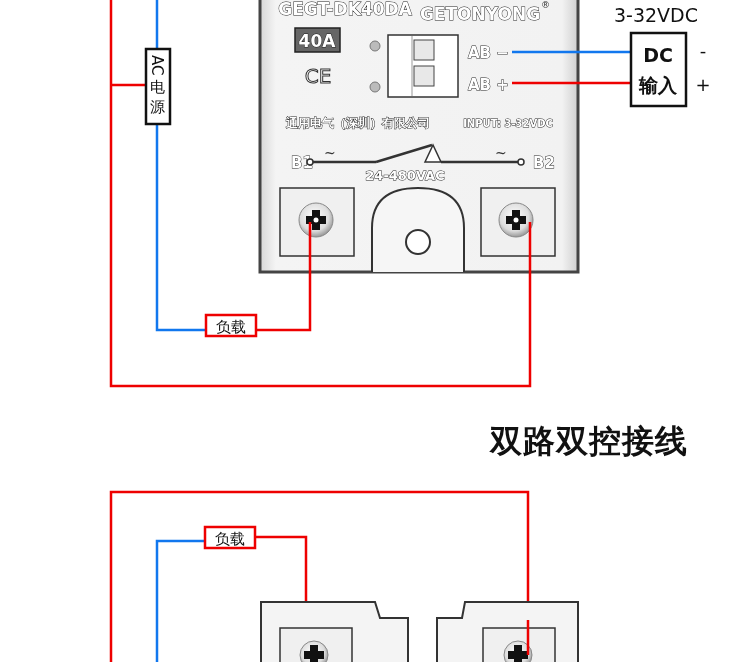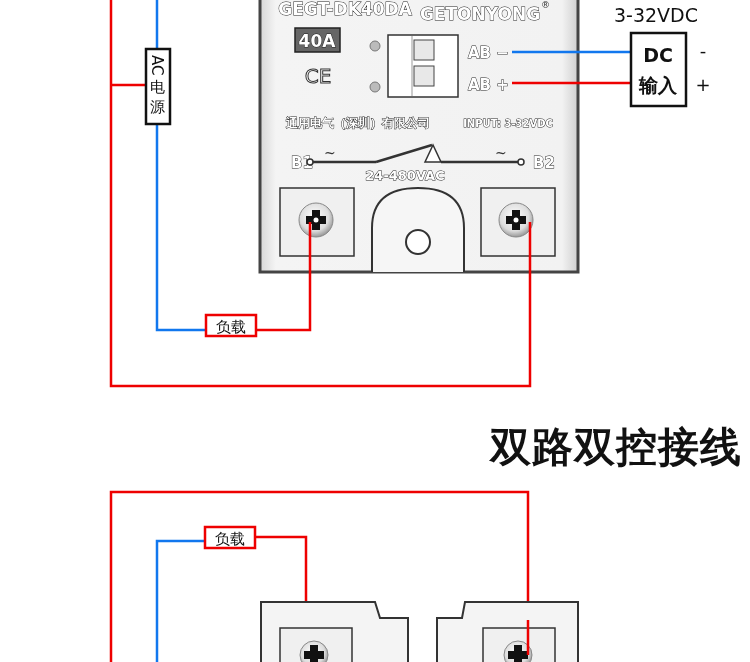--- a/index.html
+++ b/index.html
@@ -1,20 +1,20 @@
 <!DOCTYPE html>
 <html><head>
 <meta charset="utf-8">
 <style>
   html, body { margin:0; padding:0; background:#ffffff; }
   body { width:750px; height:662px; position:relative; overflow:hidden; font-family:"DejaVu Sans", sans-serif; }
   svg { position:absolute; left:0; top:0; }
   .lbl { font-family:"DejaVu Sans", sans-serif; }
   .dev-text { font-family:"DejaVu Sans", sans-serif; font-weight:bold; fill:#fff; stroke:#222; stroke-width:0.9; paint-order:stroke; }
-  .section-title { position:absolute; left:490px; top:420px; font-size:41px; font-weight:bold; color:#111; letter-spacing:1px; font-family:"DejaVu Sans", sans-serif; }
+  .section-title { position:absolute; left:490px; top:420px; font-size:32px; font-weight:bold; color:#111; letter-spacing:1px; font-family:"DejaVu Sans", sans-serif; }
 </style>
 </head>
 <body>
 
 <svg width="750" height="662" viewBox="0 0 750 662">
   <defs>
     <linearGradient id="bodyGrad" x1="0" x2="1" y1="0" y2="0">
       <stop offset="0" stop-color="#d8d8d8"></stop>
       <stop offset="0.05" stop-color="#f4f4f4"></stop>
       <stop offset="0.95" stop-color="#f2f2f2"></stop>

